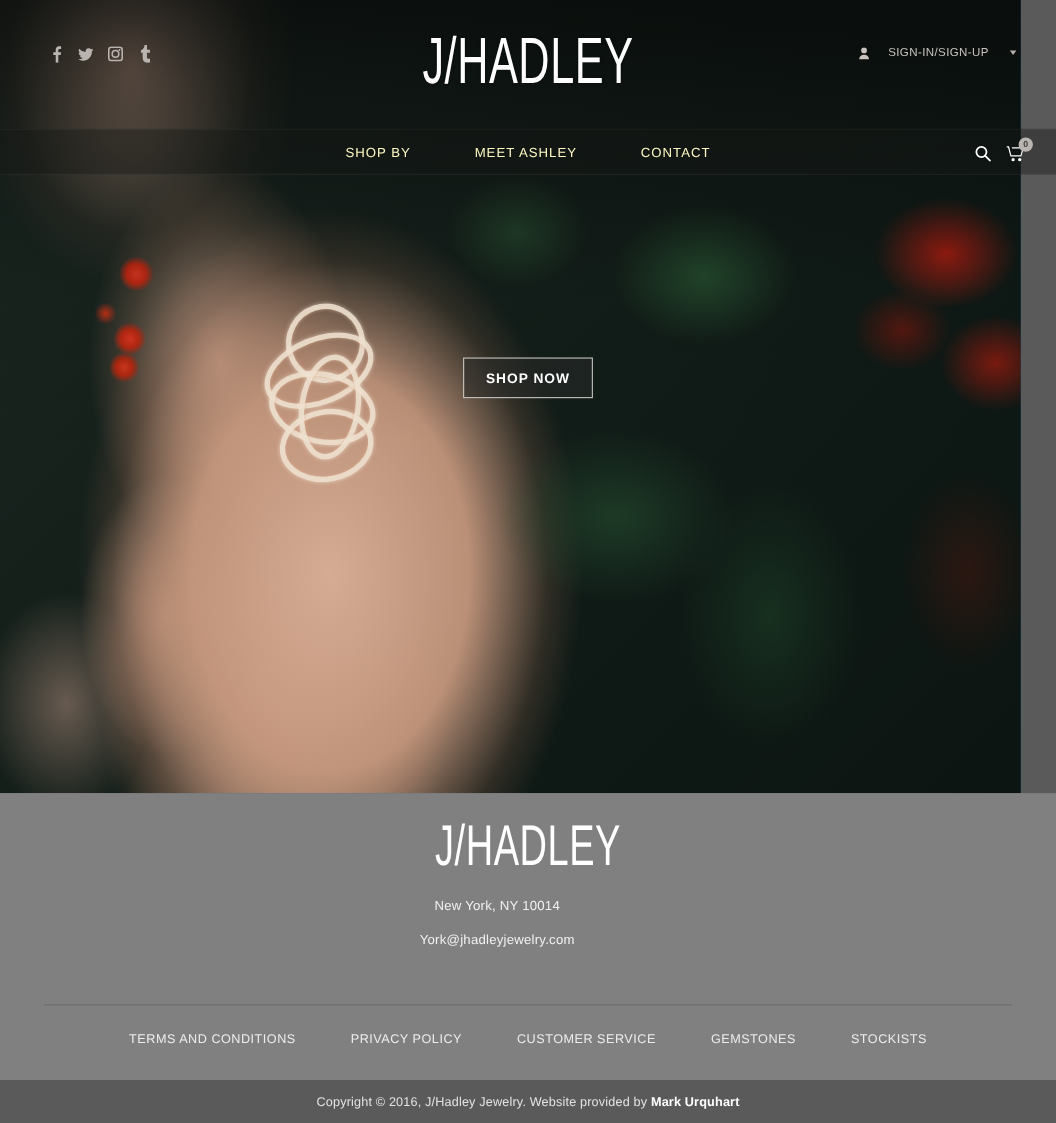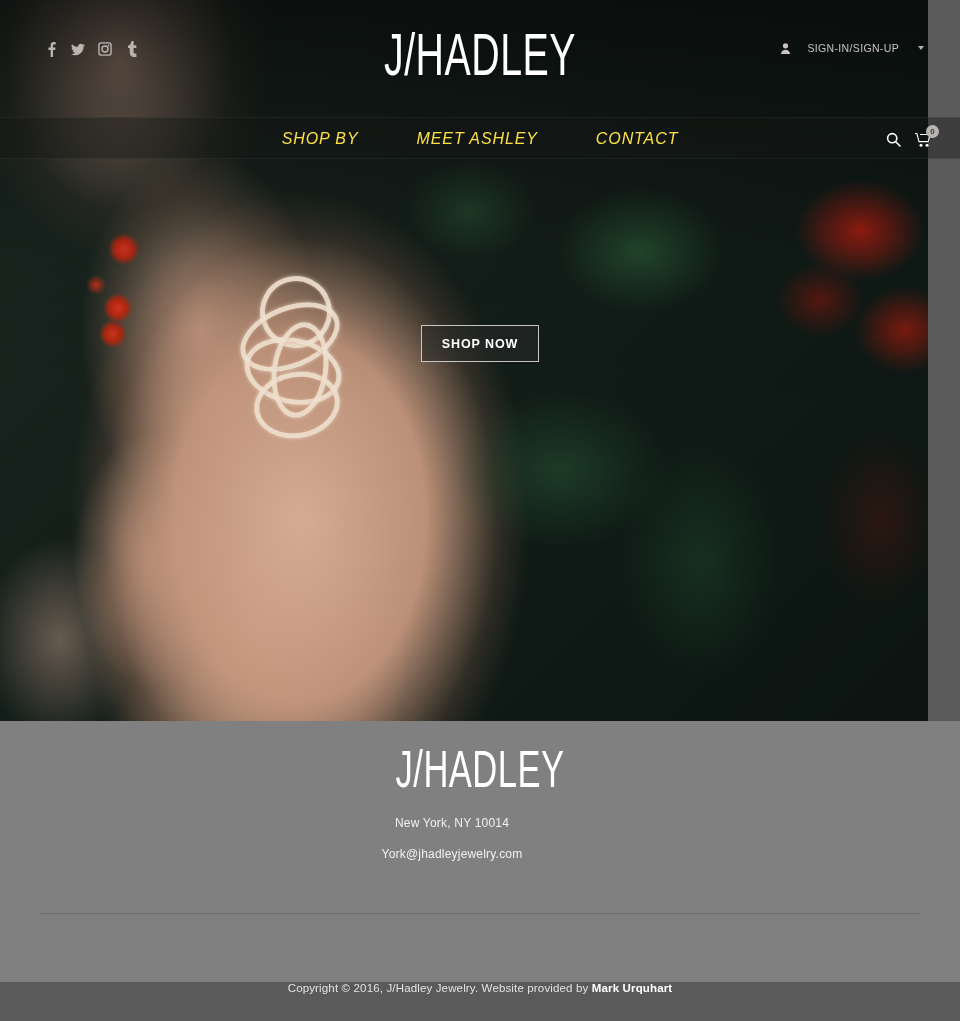--- a/index.html
+++ b/index.html
@@ -129,25 +129,24 @@
     background: rgba(22,24,22,0.42);
     border-top: 1px solid rgba(255,255,255,0.05);
     border-bottom: 1px solid rgba(255,255,255,0.05);
     z-index: 7;
   }
   .nav-links {
     position: absolute; left: 0; top: 0; width: 960px; height: 42px;
     display: flex; align-items: center; justify-content: center; gap: 0;
   }
   .nav-links a {
-    color: #fde047; text-decoration: none;
-    font-size: 16px; letter-spacing: 0.9px;
+    color: #fef9c3; text-decoration: none;
+    font-size: 12px; letter-spacing: 0.9px;
     padding: 0 29px; line-height: 42px;
     white-space: nowrap;
-    font-style: italic;
   }
   .nav-tools {
     position: absolute; right: 28px; top: 0; height: 42px;
     display: flex; align-items: center; gap: 14px;
   }
   .nav-tools .tool { position: relative; cursor: pointer; display: inline-flex; color: #ffffff; }
   .cart-badge {
     position: absolute; right: -7px; top: -7px;
     min-width: 13px; height: 13px; border-radius: 50%;
     background: #b9b5b1; color: #3a3a3a;
@@ -203,21 +202,21 @@
   .footer-nav a {
     color: #ececec; text-decoration: none;
     font-size: 11.5px; letter-spacing: 0.45px;
     padding: 0 25px; white-space: nowrap;
   }
 
   .copybar {
     position: absolute; left: 0; top: 982px;
     width: 960px; height: 39px;
     background: #5a5a5a;
-    display: flex; justify-content: center;
+    display: flex; align-items: center; justify-content: center;
   }
   .copybar .txt {
     color: #e3e3e3; font-size: 11.5px; letter-spacing: 0.15px;
   }
   .copybar .txt b { font-weight: bold; color: #ffffff; }
 </style>
 </head>
 <body>
 
 <div class="page">
@@ -311,19 +310,26 @@
       <span class="footer-logo"><span>J</span><span class="slash">/</span><span>HADLEY</span></span>
     </div>
 
     <div class="contact-lines">
       <div>New York, NY 10014</div>
       <div>York@jhadleyjewelry.com</div>
     </div>
 
     <div class="divider"></div>
 
+    <div class="footer-nav">
+      <a href="#">TERMS AND CONDITIONS</a>
+      <a href="#">PRIVACY POLICY</a>
+      <a href="#">CUSTOMER SERVICE</a>
+      <a href="#">GEMSTONES</a>
+      <a href="#">STOCKISTS</a>
+    </div>
   </div>
 
   <div class="copybar">
     <div class="txt"><span>Copyright © 2016, J/Hadley Jewelry. Website provided by </span><b>Mark Urquhart</b></div>
   </div>
 
 </div>
 
 </body></html>

